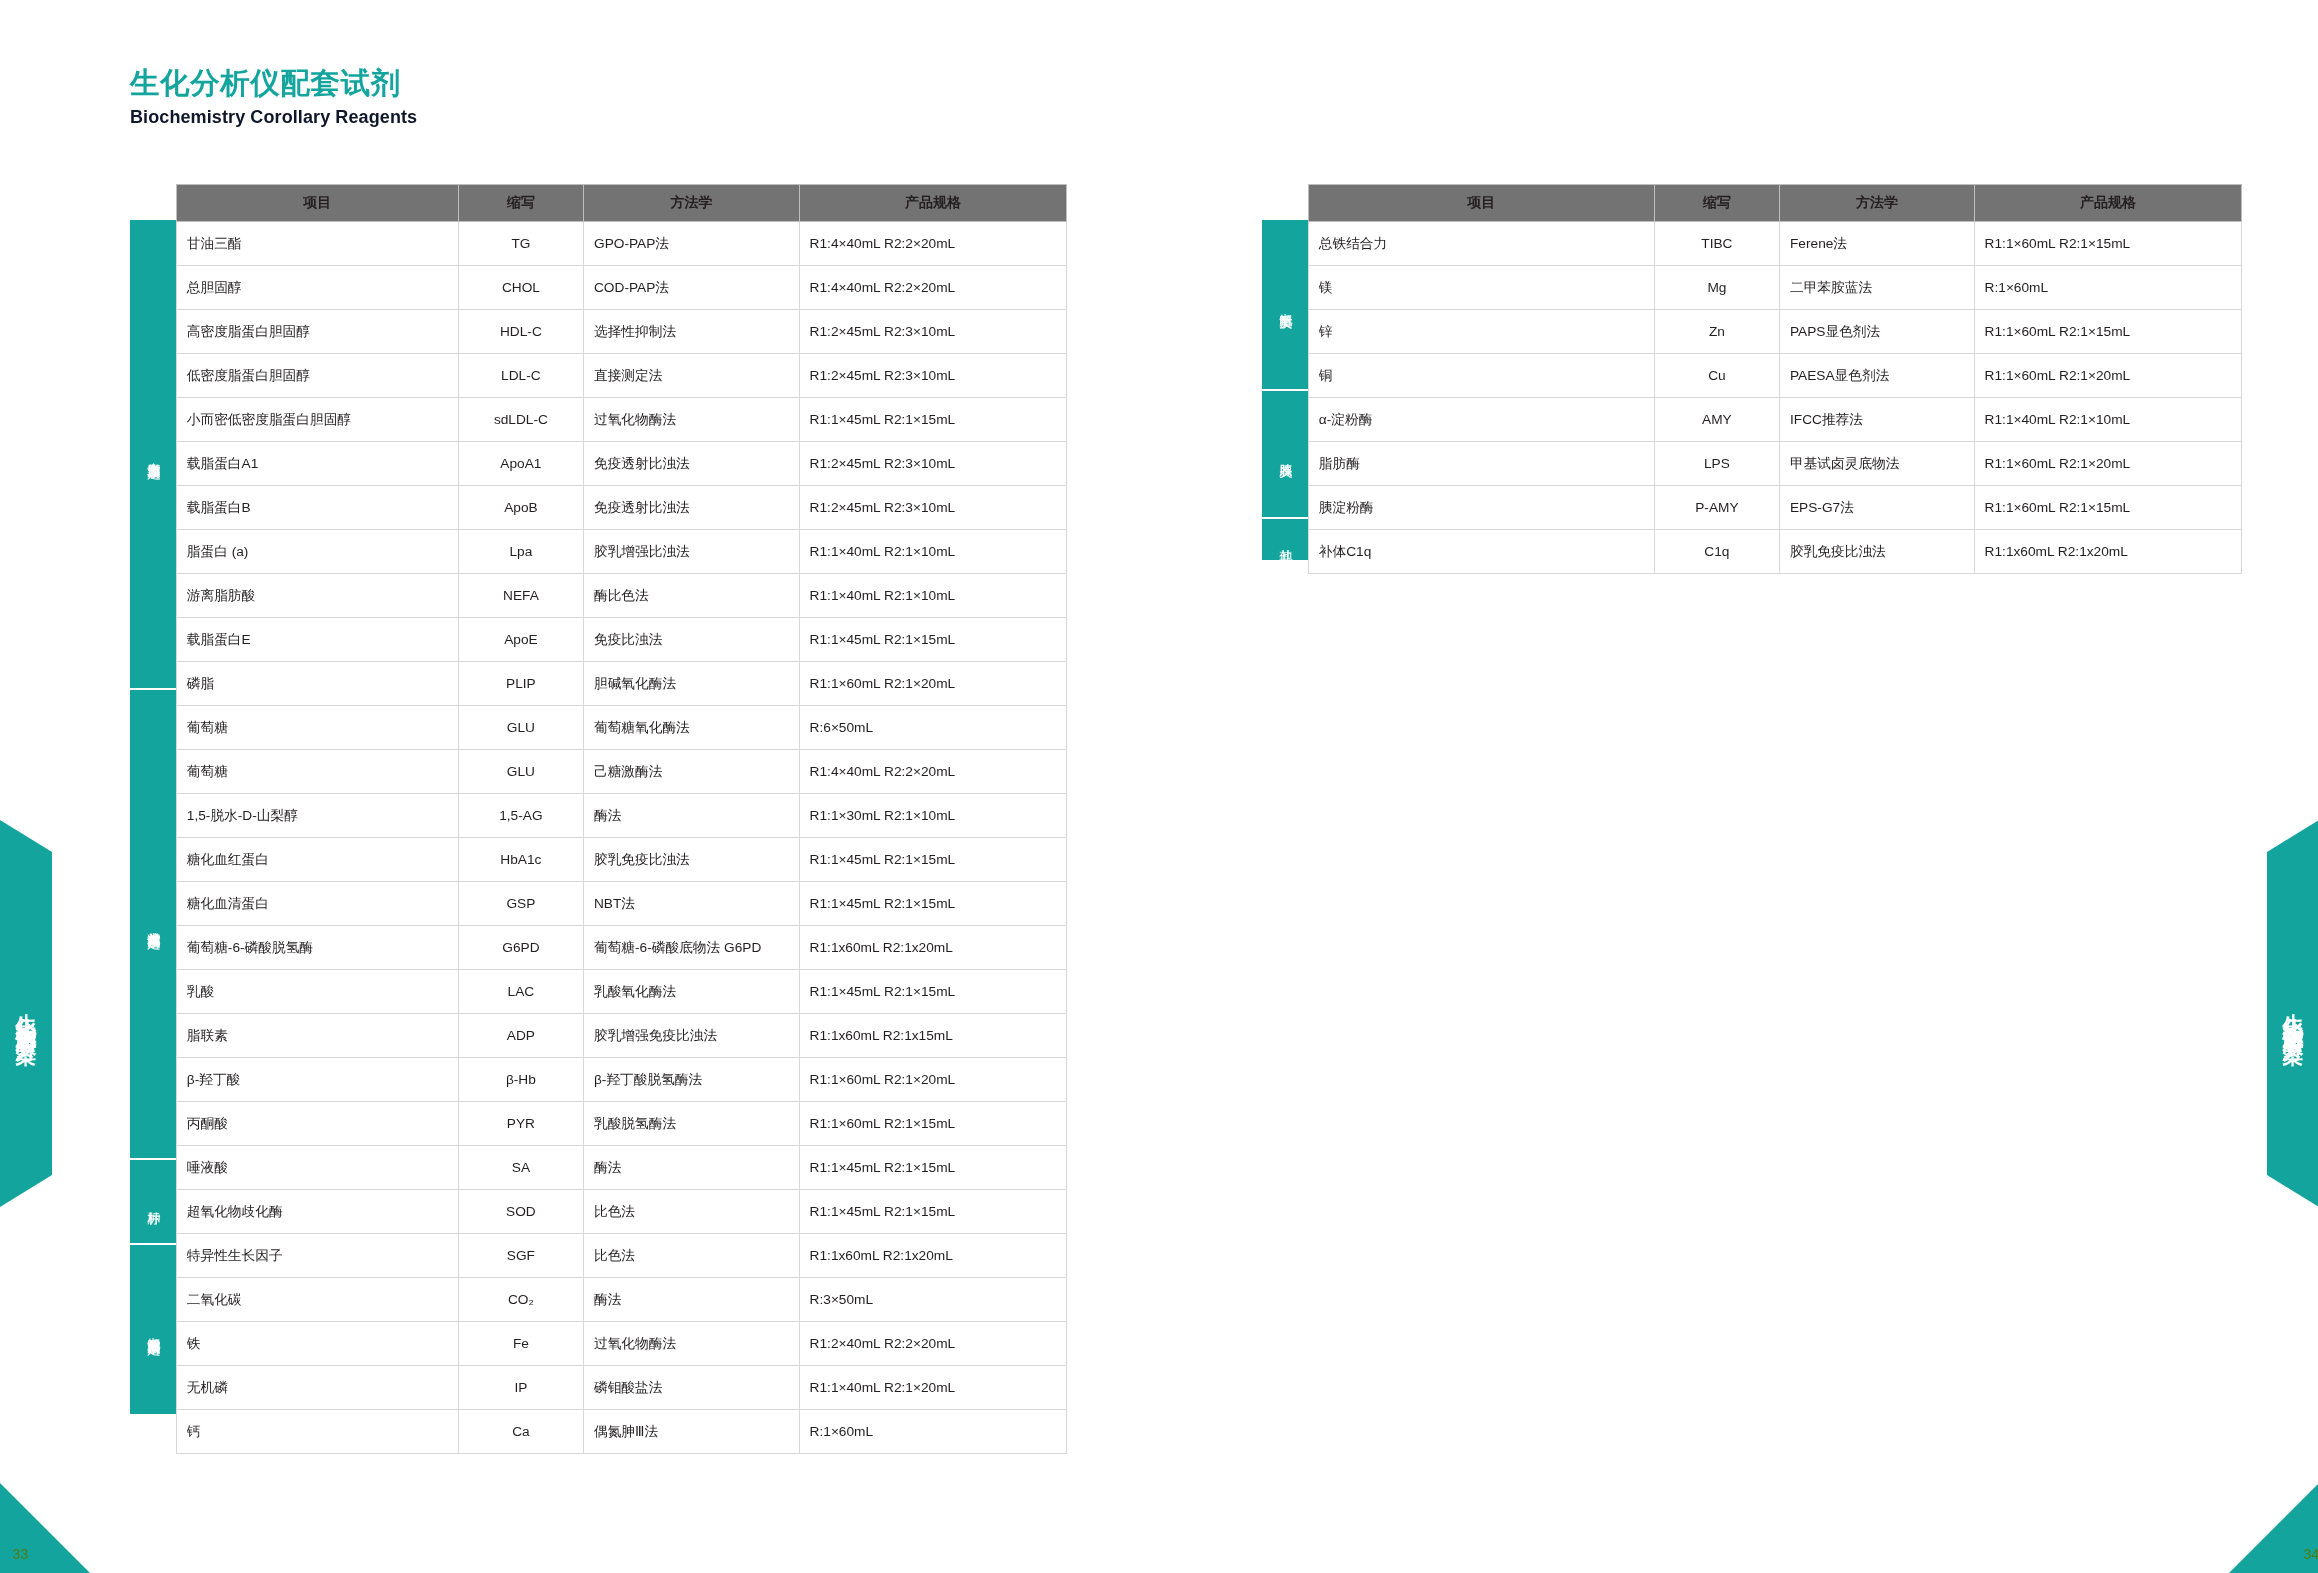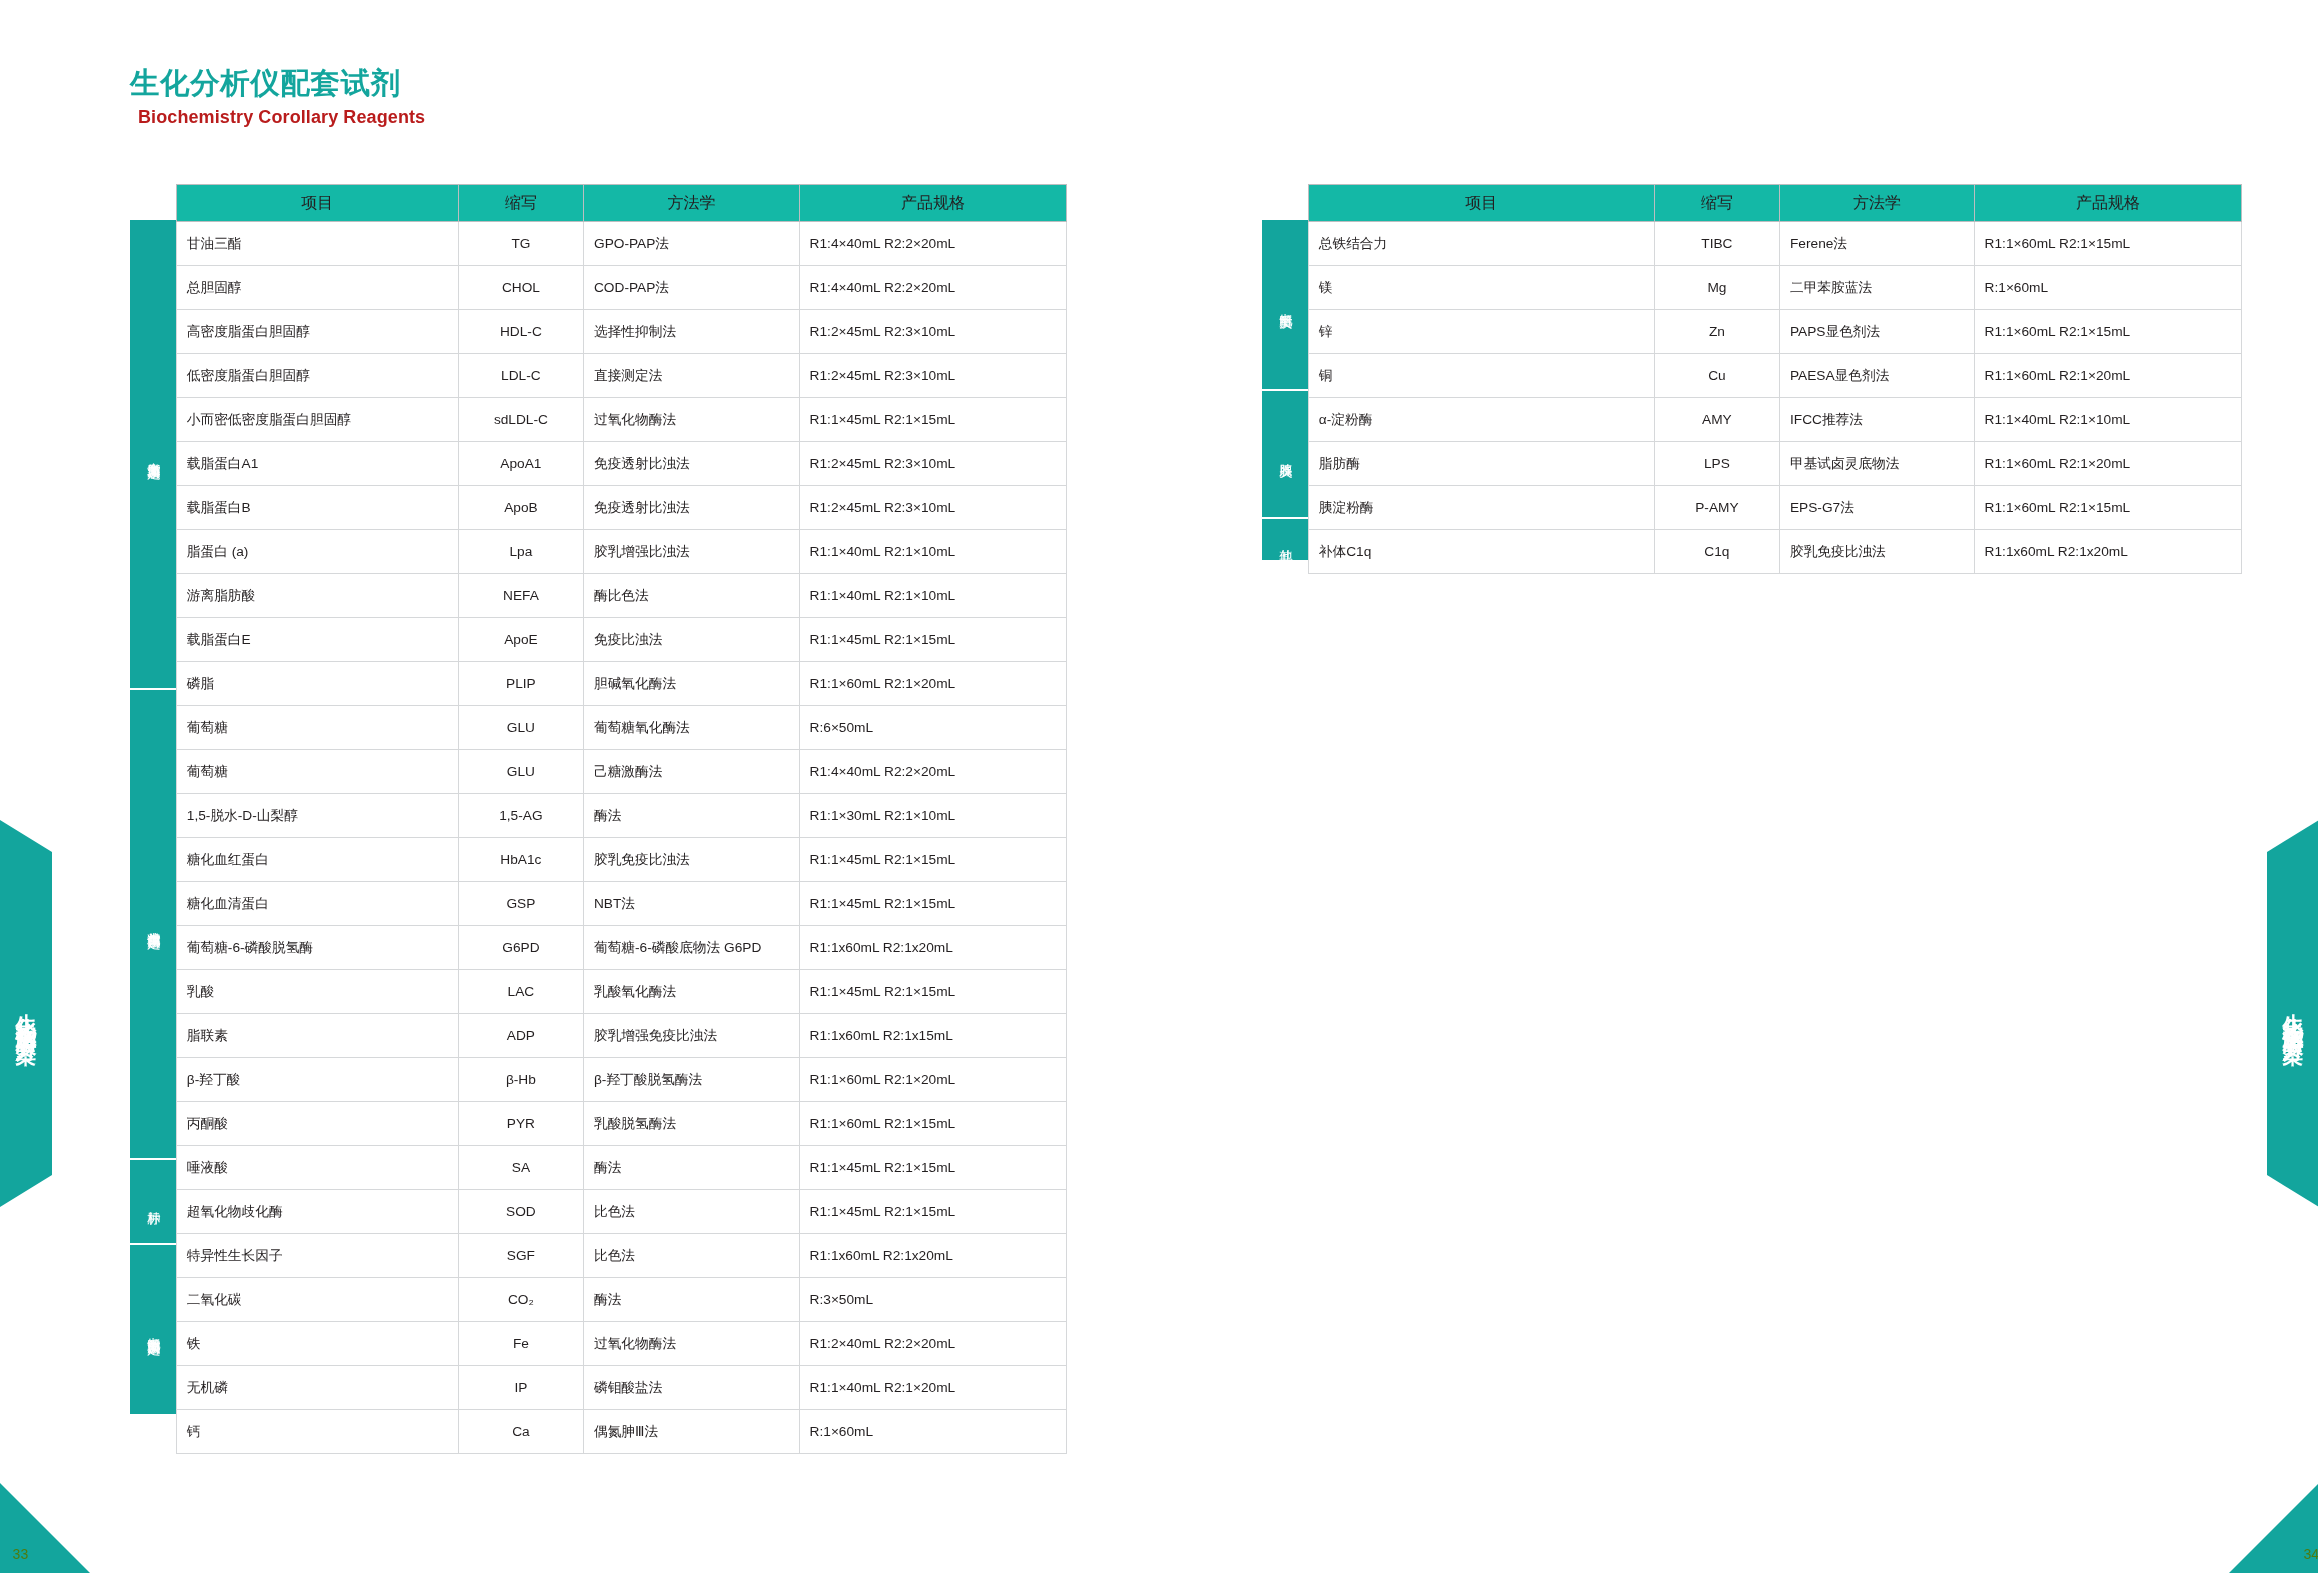--- a/index.html
+++ b/index.html
@@ -118,23 +118,23 @@
     font-size: 29.4px;
     font-weight: 700;
     color: #13a59d;
     letter-spacing: 0.7px;
     line-height: 1.2;
     margin: 0;
   }
   .doc-title-en {
     font-size: 18px;
     font-weight: 700;
-    color: #b91c1c;
+    color: #0f172a;
     letter-spacing: 0.1px;
-    margin: 7px 0 0 8px;
+    margin: 7px 0 0 0;
     font-family: "Liberation Sans", sans-serif;
   }
 
   
   .table-block {
     position: absolute;
     display: flex;
     align-items: stretch;
   }
   .table-left { left: 130px; top: 184px; }
@@ -167,24 +167,24 @@
     writing-mode: vertical-rl;
     text-align: center;
     white-space: nowrap;
   }
 
   table.reagent {
     border-collapse: collapse;
     table-layout: fixed;
   }
   table.reagent th {
-    background: #14b8a6;
+    background: #737373;
     color: #231f20;
-    font-weight: 400;
-    font-size: 16px;
+    font-weight: 700;
+    font-size: 14px;
     height: 36px;
     border: 0.7px solid #bcbec0;
     text-align: center;
     padding: 0 4.2px;
   }
   table.reagent td {
     height: 43px;
     border-bottom: 0.7px solid #d6d8da;
     border-left: 0.7px solid #d6d8da;
     border-right: 0.7px solid #d6d8da;

